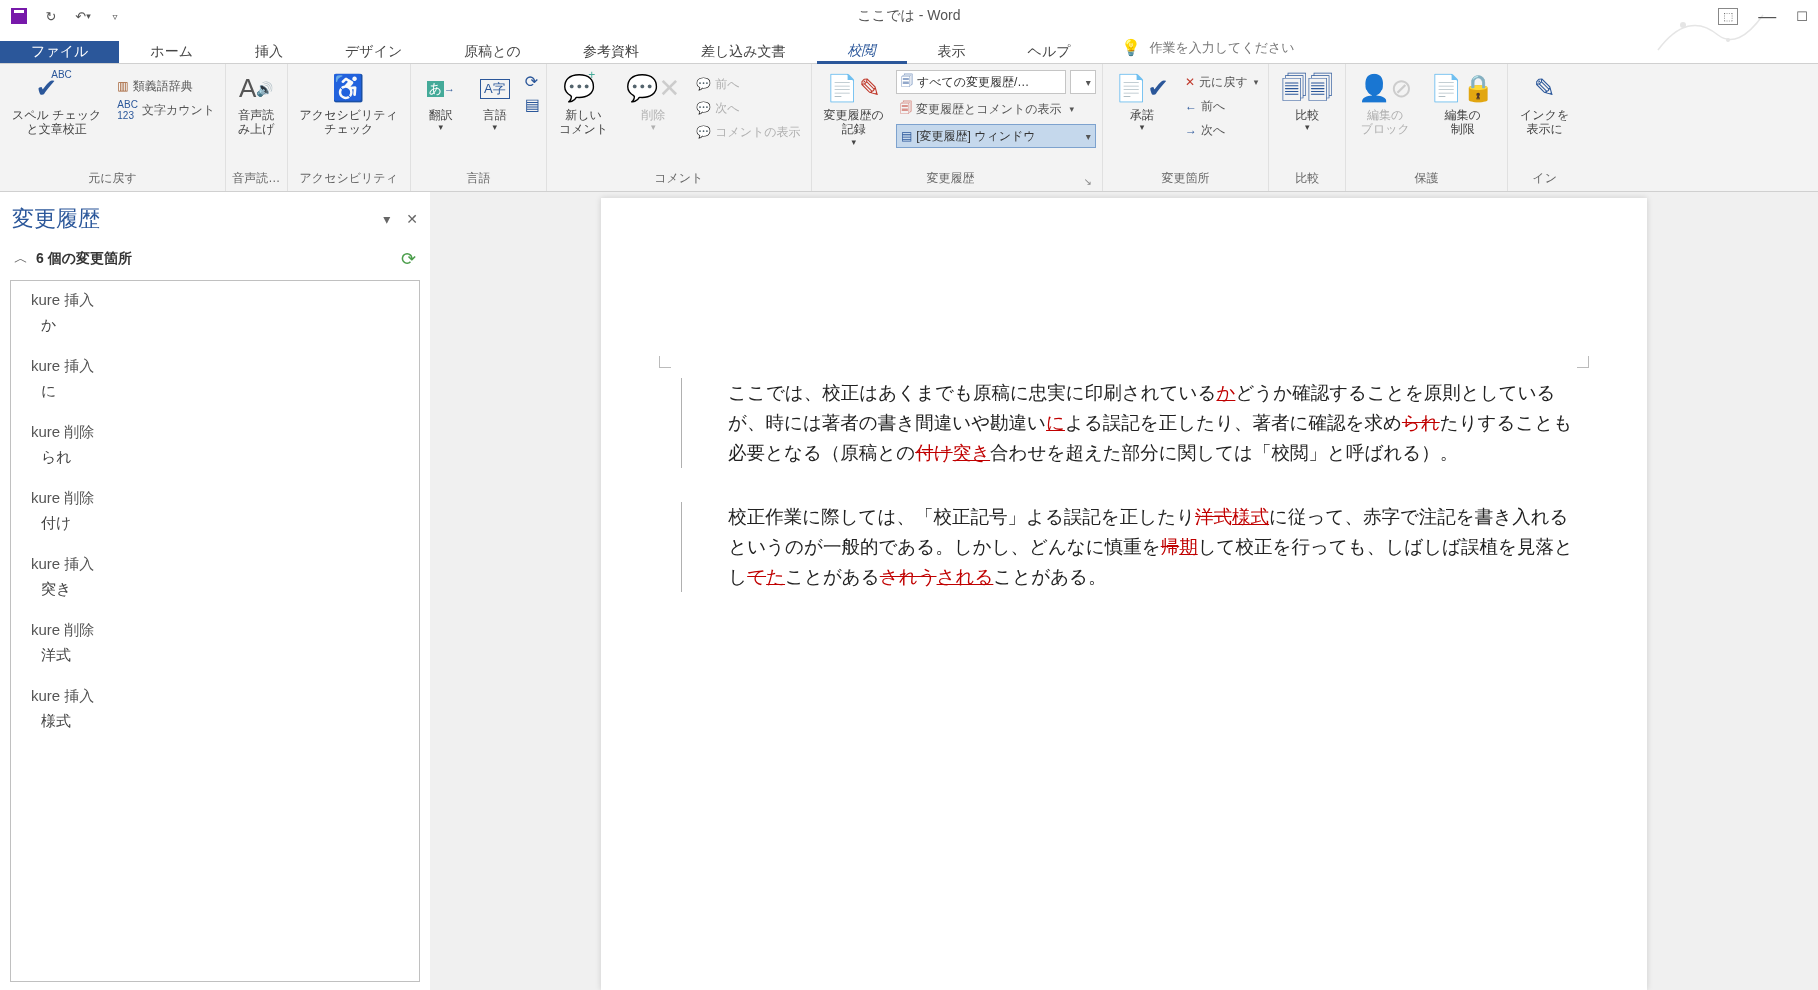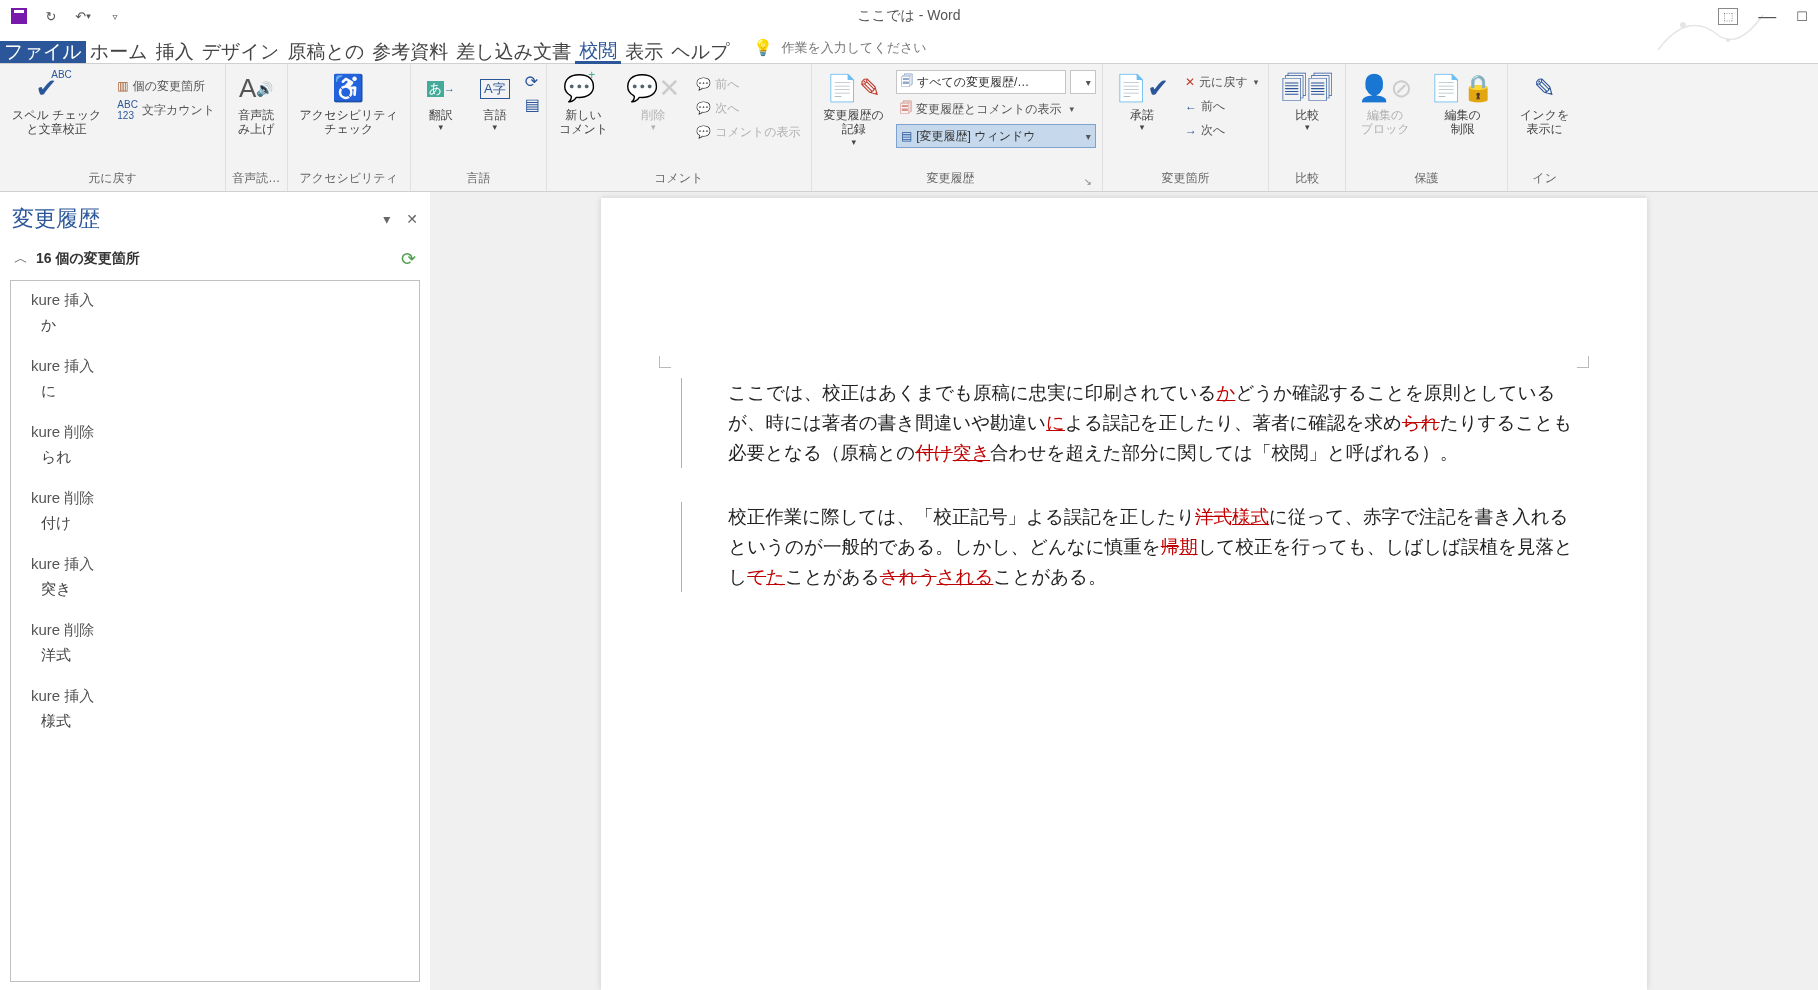--- a/index.html
+++ b/index.html
@@ -9,23 +9,23 @@
 .titlebar { height: 32px; background: #fff; display: flex; align-items: center; padding: 0 8px; position: relative; }
 .qat { display: flex; align-items: center; gap: 10px; }
 .qat-btn { width: 22px; height: 22px; display: flex; align-items: center; justify-content: center; cursor: pointer; color: #555; }
 .save-icon { width: 16px; height: 16px; background: #7719aa; display: inline-block; position: relative; }
 .save-icon::after { content:""; position:absolute; top:2px; left:3px; width:10px; height:3px; background:#fff; }
 .title-text { position: absolute; left: 50%; transform: translateX(-50%); color: #555; font-size: 14px; }
 .win-controls { position: absolute; right: 10px; display: flex; gap: 20px; align-items: center; color: #555; }
 
 
 .ribbon-tabs { height: 32px; display: flex; align-items: stretch; border-bottom: 1px solid #d0d0d0; }
-.ribbon-tab { padding: 0 4px; display: flex; align-items: center; font-size: 19px; color: #444; cursor: pointer; margin-top: 9px; }
+.ribbon-tab { padding: 0 31px; display: flex; align-items: center; font-size: 14px; color: #444; cursor: pointer; margin-top: 9px; }
 .ribbon-tab.file { background: #2b579a; color: #fff; }
-.ribbon-tab.active { border-bottom: 3px solid #2b579a; color: #2b579a; background: #fff; margin-bottom: -1px; }
+.ribbon-tab.active { border-bottom: 3px solid #2b579a; color: #2b579a; background: #fff; margin-bottom: -1px; font-style: italic; }
 .tell-me { display: flex; align-items: center; gap: 8px; margin-left: 20px; color: #777; }
 .bulb { color: #888; font-size: 16px; }
 
 
 .ribbon { height: 128px; background: #f3f3f3; border-bottom: 1px solid #d0d0d0; display: flex; }
 .group { border-right: 1px solid #e0e0e0; padding: 4px 6px 0 6px; display: flex; flex-direction: column; justify-content: space-between; align-items: center; }
 .group-body { display: flex; gap: 6px; align-items: flex-start; flex: 1; }
 .group-label { font-size: 12px; color: #666; padding: 2px 0 4px; text-align: center; }
 .big-btn { display: flex; flex-direction: column; align-items: center; justify-content: flex-start; padding: 4px 6px; cursor: pointer; text-align: center; min-width: 48px; font-size: 12px; color: #444; line-height: 1.2; }
 .big-btn .ic { height: 34px; display: flex; align-items: center; justify-content: center; margin-bottom: 2px; font-size: 26px; }
@@ -115,21 +115,21 @@
   <div class="group">
     <div class="group-body">
       <div class="big-btn">
         <span class="ic" style="color:#2b579a">✔<span style="font-size:10px;color:#2b579a;position:relative;top:-14px;left:-6px">ABC</span></span>
         <span style="white-space:pre-line">スペル チェック
 と文章校正</span>
       </div>
       <div class="stack" style="padding-top:6px">
         <div class="small-btn">
             <span style="color:#a05a2c">▥</span>
-            <span>個の変更箇所</span>
+            <span>類義語辞典</span>
           </div>
         <div class="small-btn">
             <span style="color:#2b579a;font-size:10px">ABC<br>123</span>
             <span>文字カウント</span>
           </div>
       </div>
     </div>
     <div class="group-label">元に戻す</div>
   </div>
 
@@ -320,21 +320,21 @@
   <div class="rev-pane">
     <div class="rev-header">
       <span class="rev-title">変更履歴</span>
       <div class="rev-hdr-btns">
         <span style="cursor:pointer">▾</span>
         <span style="cursor:pointer">✕</span>
       </div>
     </div>
     <div class="rev-sub">
       <span class="up" style="cursor:pointer">︿</span>
-      <span class="rev-count">16 個の変更箇所</span>
+      <span class="rev-count">6 個の変更箇所</span>
       <span class="refresh" style="cursor:pointer">⟳</span>
     </div>
     <div class="rev-list">
       <div class="rev-item">
           <div class="who">kure 挿入</div>
           <div class="txt">か</div>
         </div>
       <div class="rev-item">
           <div class="who">kure 挿入</div>
           <div class="txt">に</div>

